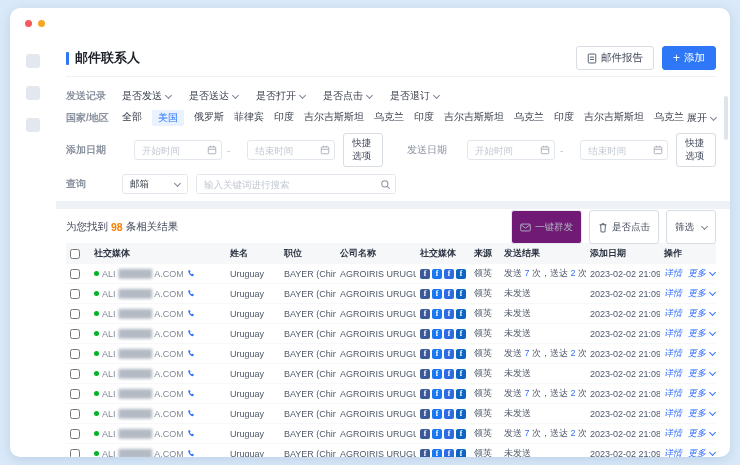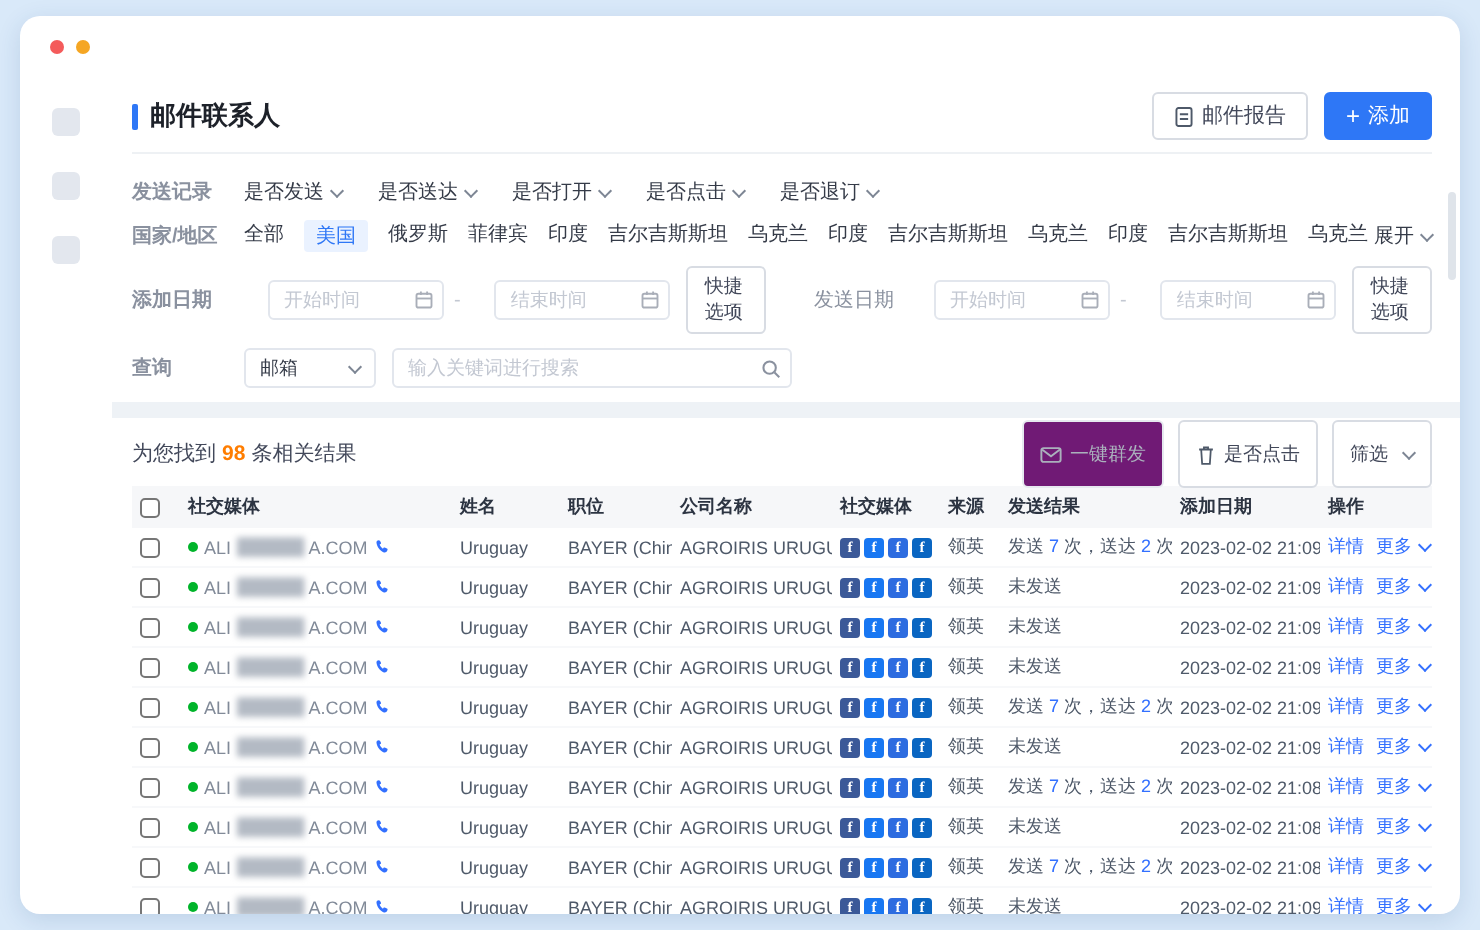--- a/index.html
+++ b/index.html
@@ -57,21 +57,21 @@
   .cell-email{display:flex;align-items:center;gap:3px;}
   .gdot{width:5px;height:5px;border-radius:50%;background:#00b42a;flex:none;}
   .em{color:#818a98;}
   .em.blur{filter:blur(1.5px);color:#b3bac4;font-size:8px;letter-spacing:-1px;}
   .soc{display:flex;gap:2px;align-items:center;}
   .fb{width:10px;height:10px;border-radius:2px;background:#2d6ce0;color:#fff;font-size:7.5px;font-weight:bold;display:inline-flex;align-items:center;justify-content:center;font-family:"Liberation Serif",serif;cursor:pointer;}
   .soc .fb:nth-child(1){background:#3b5998;} .soc .fb:nth-child(2){background:#1877f2;}
   .soc .fb:nth-child(3){background:#2d6ce0;} .soc .fb:nth-child(4){background:#0a66c2;}
   .num{color:#3370ff;}
   .acts{display:flex;gap:6px;align-items:center;}
-  .link{color:#3370ff;cursor:pointer;display:inline-flex;align-items:center;}
+  .link{color:#3370ff;cursor:pointer;display:inline-flex;align-items:center;font-style:italic;}
   .thumb{position:absolute;right:2px;top:88px;width:4px;height:44px;background:#dfe4ea;border-radius:2px;}
 </style>
 </head>
 <body>
 
 <div class="window">
   <div class="chrome">
     <span class="dot red"></span>
     <span class="dot org"></span>
   </div>

